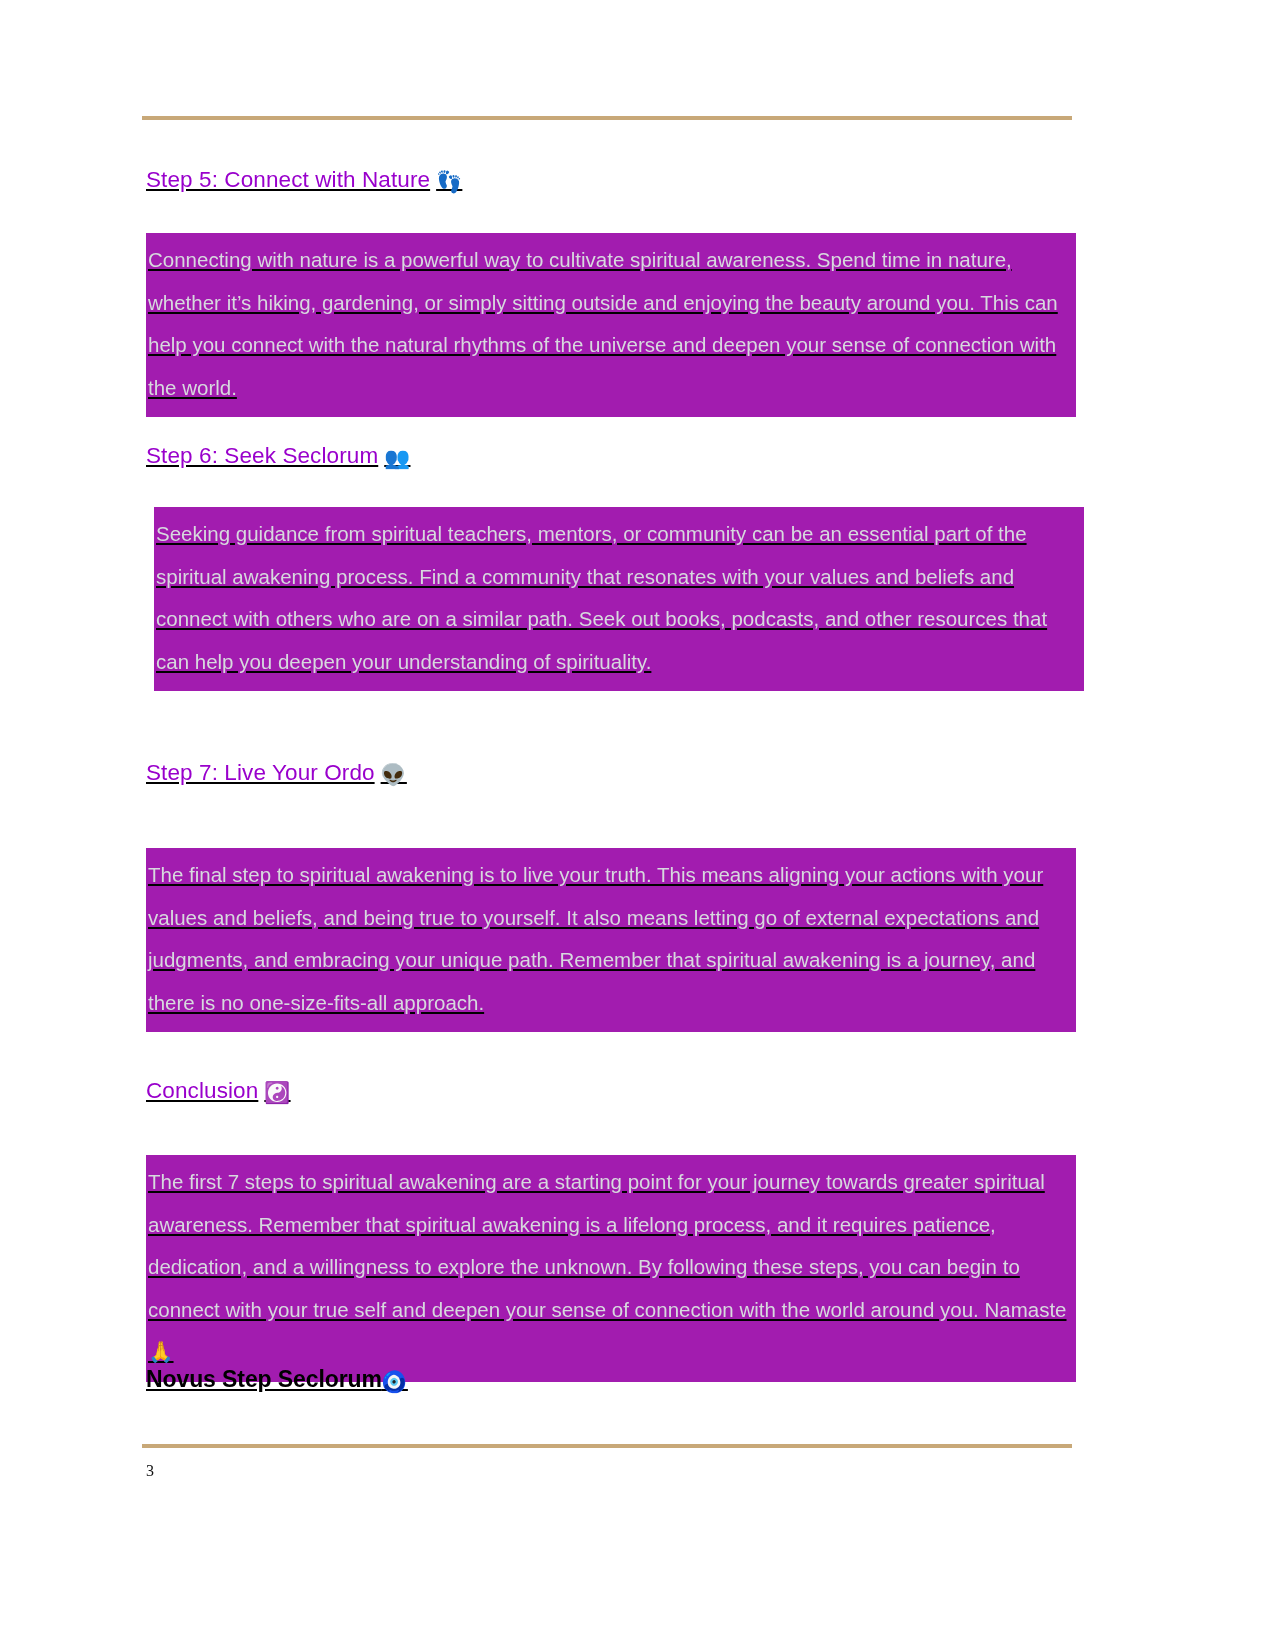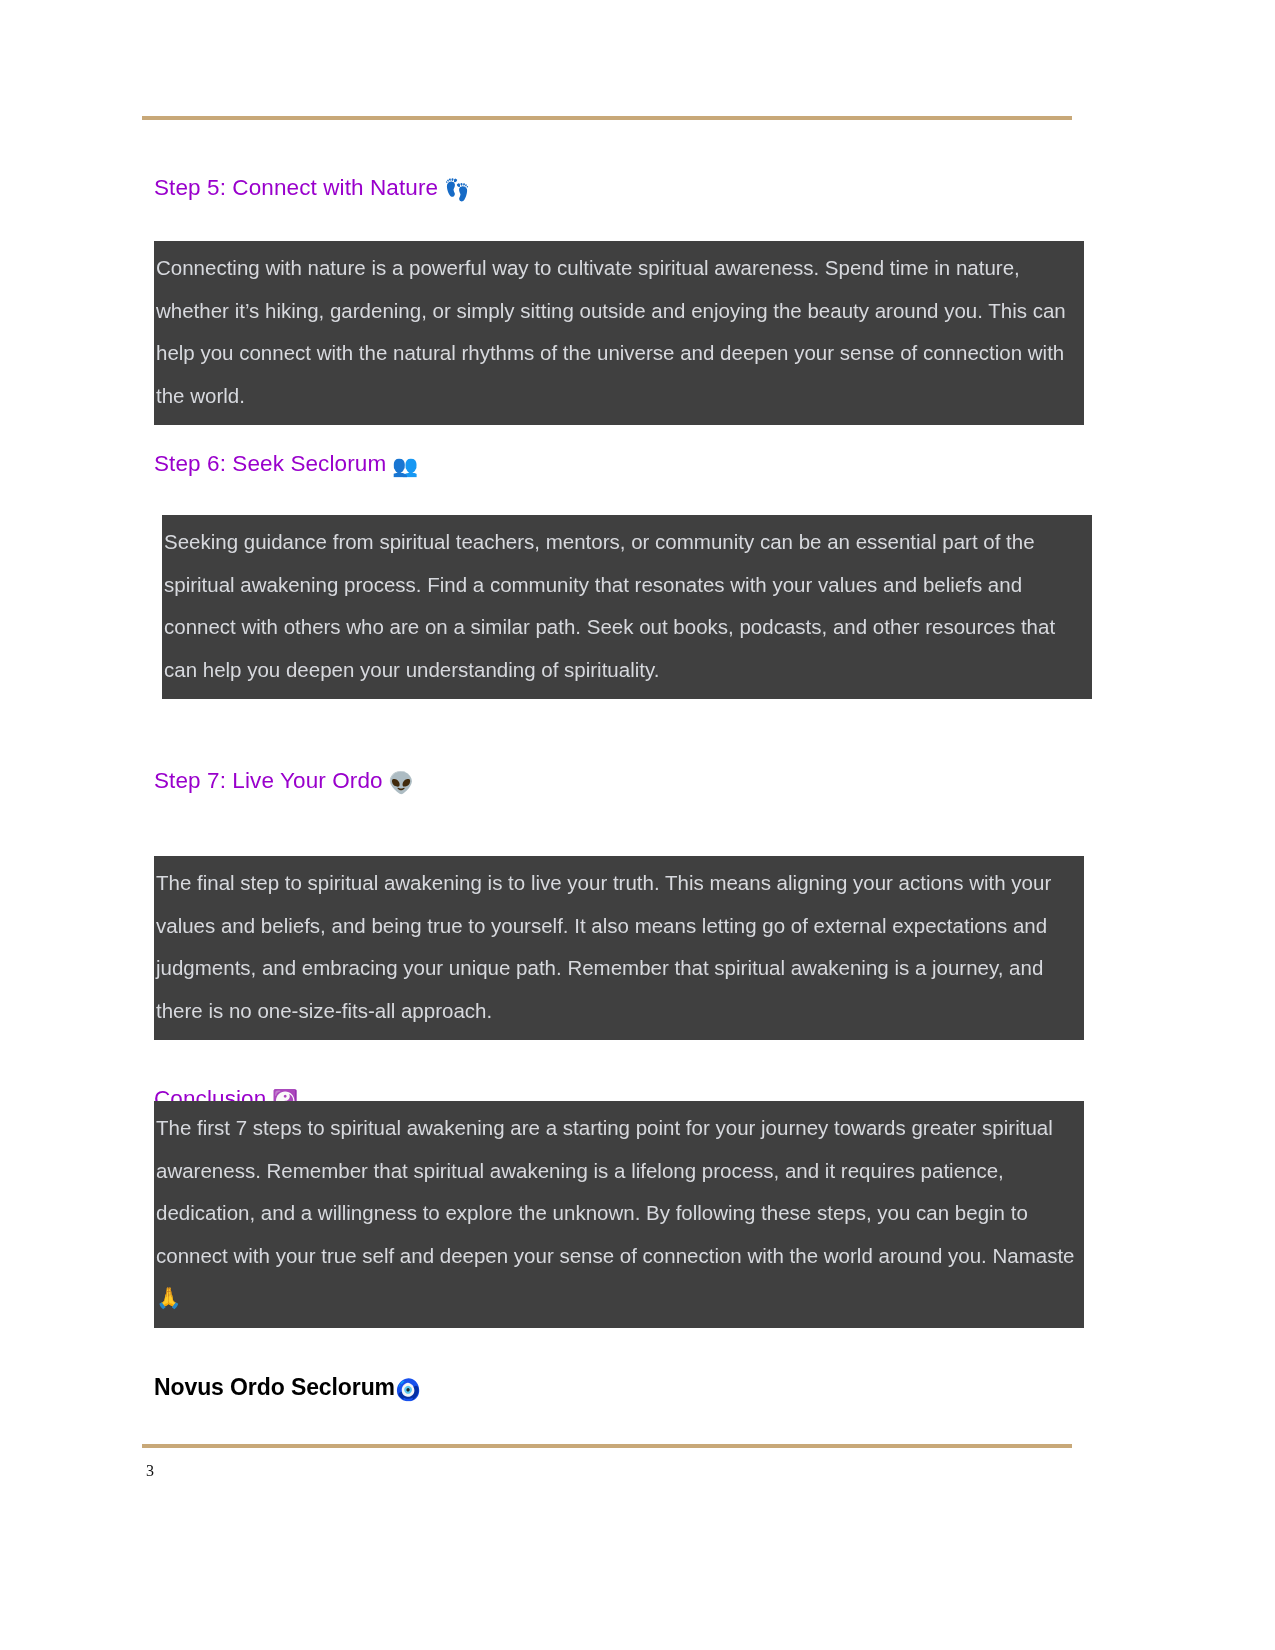--- a/index.html
+++ b/index.html
@@ -30,38 +30,38 @@
   .rule {
     position: absolute;
     left: 142px;
     width: 930px;
     height: 4px;
     background: #c8a878;
   }
   .rule-top { top: 116px; }
   .rule-bottom { top: 1444px; }
 
-  .section { margin: 12px; }
+  .section { margin: 4px; text-decoration: underline; }
 
   .heading {
     color: #9900cc;
     font-size: 22.5px;
     font-weight: 400;
     line-height: 1.2;
     letter-spacing: 0.1px;
     white-space: nowrap;
   }
   .heading .emoji {
     font-size: 21px;
     margin-left: 6px;
     vertical-align: -2px;
   }
 
   .para {
-    background: #404040;
+    background: #a21caf;
     color: #d7d9de;
     font-size: 20.5px;
     line-height: 42.5px;
     padding: 6px 0 8px 0;
     box-sizing: border-box;
     width: 930px;
   }
   .para span.txt {
     display: block;
     padding-left: 2px;
@@ -90,21 +90,21 @@
   }
 
   
   .blk-h5   { position: absolute; left: 0; top: 162px; }
   .blk-p5   { position: absolute; left: 0; top: 229px; }
   .blk-h6   { position: absolute; left: 0; top: 438px; }
   .blk-p6   { position: absolute; left: 8px; top: 503px; }
   .blk-h7   { position: absolute; left: 0; top: 755px; }
   .blk-p7   { position: absolute; left: 0; top: 844px; }
   .blk-hc   { position: absolute; left: 0; top: 1073px; }
-  .blk-pc   { position: absolute; left: 0; top: 1089px; border-radius: 9px; }
+  .blk-pc   { position: absolute; left: 0; top: 1151px; border-radius: 9px; }
   .blk-end  { position: absolute; left: 0; top: 1362px; }
 
   .emoji-font {
     font-family: "DejaVu Sans", sans-serif;
   }
 </style>
 </head>
 <body>
 
 <div class="page">
@@ -143,21 +143,21 @@
     <div class="section blk-hc">
       <div class="heading"><span>Conclusion</span><span class="emoji emoji-font">☯️</span></div>
     </div>
     <div class="section blk-pc">
       <div class="para">
           <span class="txt">The first 7 steps to spiritual awakening are a starting point for your journey towards greater spiritual awareness. Remember that spiritual awakening is a lifelong process, and it requires patience, dedication, and a willingness to explore the unknown. By following these steps, you can begin to connect with your true self and deepen your sense of connection with the world around you. Namaste 🙏</span>
         </div>
     </div>
 
     <div class="section blk-end">
-      <div class="closing"><span>Novus Ordo Seclorum</span><span class="emoji emoji-font">🧿</span></div>
+      <div class="closing"><span>Novus Step Seclorum</span><span class="emoji emoji-font">🧿</span></div>
     </div>
 
   </div>
 
   <div class="rule rule-bottom"></div>
 
   <div class="page-number">3</div>
 
 </div>
 

